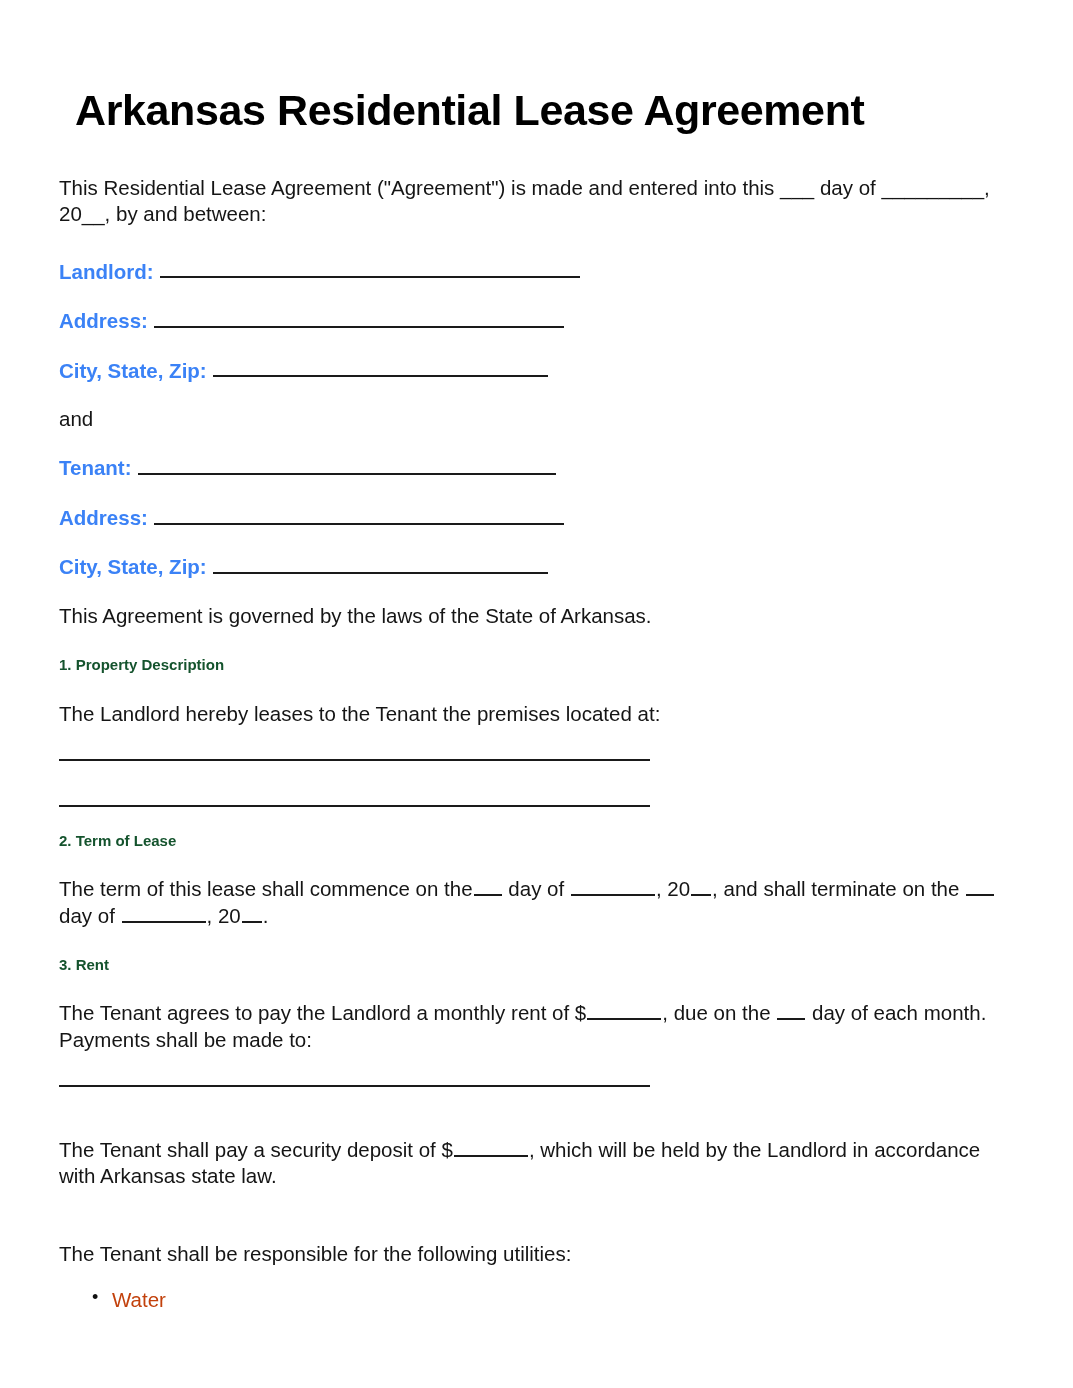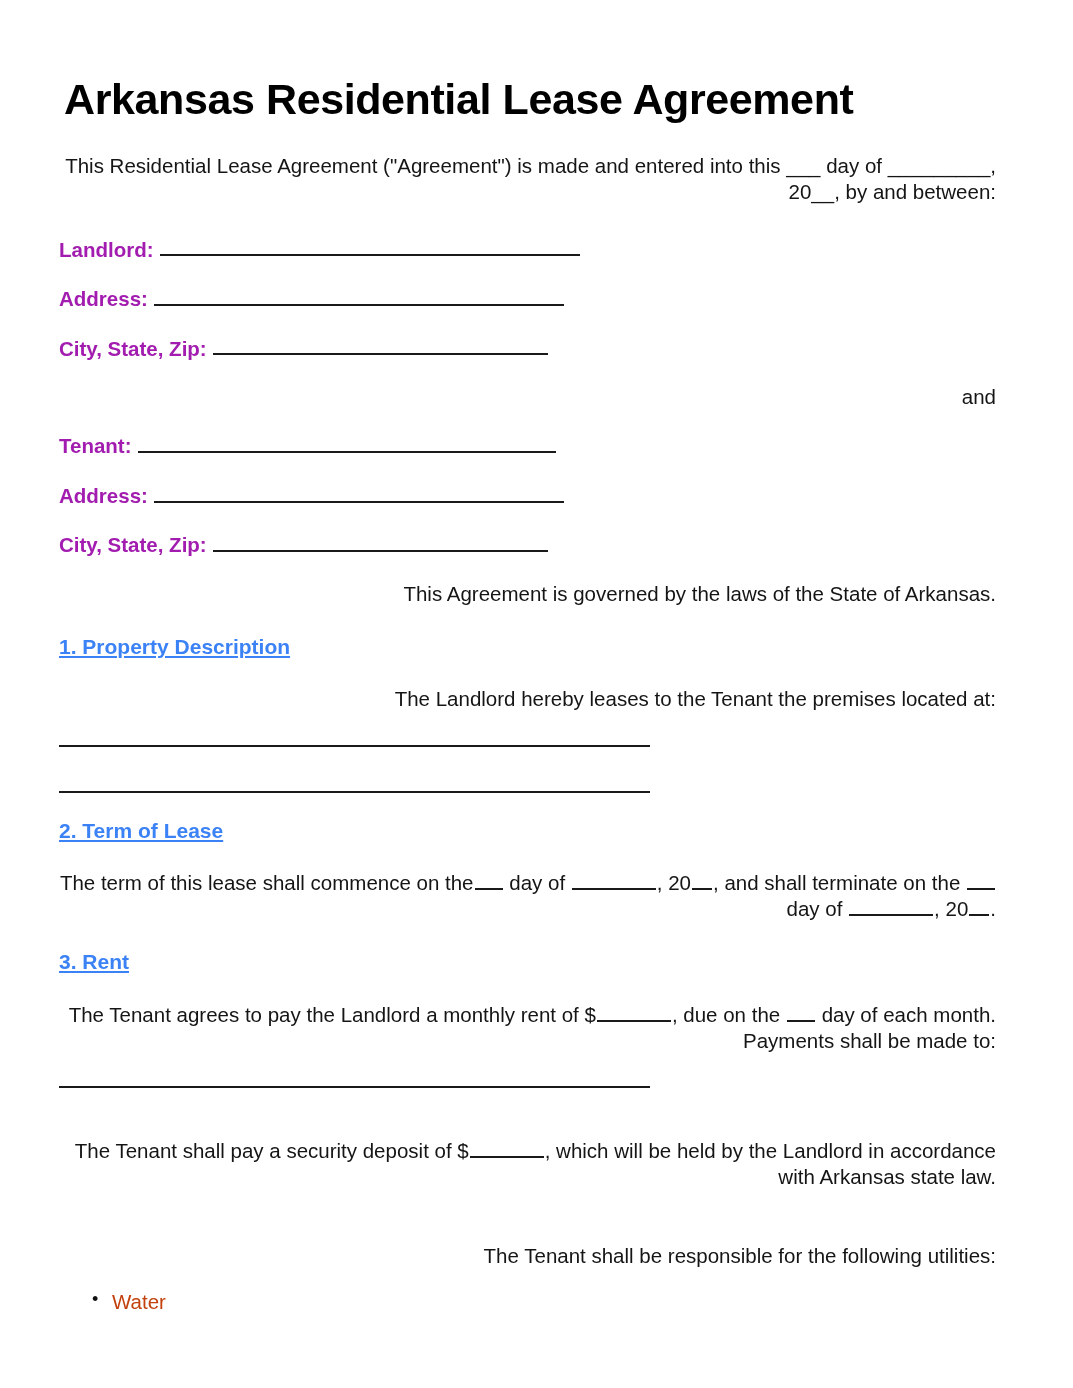--- a/index.html
+++ b/index.html
@@ -27,69 +27,67 @@
     top: 0;
     width: 937px;
   }
 
   
   .doc-title {
     font-size: 43px;
     font-weight: bold;
     letter-spacing: -0.4px;
     line-height: 1.05;
-    margin: 5px;
+    margin: 16px;
     padding-top: 72px;
     color: #000000;
   }
 
   
   .para {
     font-size: 20.5px;
     line-height: 1.28;
     margin: 0;
     color: #151515;
-    text-align: right;
   }
   .para.intro { padding-top: 26px; }
 
   .gap-sm  { height: 22px; }
   .gap-md  { height: 26px; }
   .gap-lg  { height: 30px; }
 
   
   .field-row {
     font-size: 20.5px;
     line-height: 1.3;
     white-space: nowrap;
-    color: #a21caf;
+    color: #3b82f6;
   }
   .field-label {
     font-weight: bold;
   }
   .field-rule {
     display: inline-block;
     vertical-align: baseline;
     border-bottom: 2px solid #1a1a1a;
     height: 0.92em;
     margin-left: 6px;
   }
   .rule-w-420 { width: 420px; }
   .rule-w-410 { width: 410px; }
   .rule-w-335 { width: 335px; }
   .rule-w-418 { width: 418px; }
 
   
   .section-heading {
-    font-size: 21px;
+    font-size: 15px;
     font-weight: bold;
     margin: 0;
-    color: #3b82f6;
+    color: #14532d;
     line-height: 1.3;
-    text-decoration: underline;
   }
 
   
   .blank-line {
     width: 591px;
     border-bottom: 2.4px solid #1a1a1a;
     height: 0;
   }
 
   

